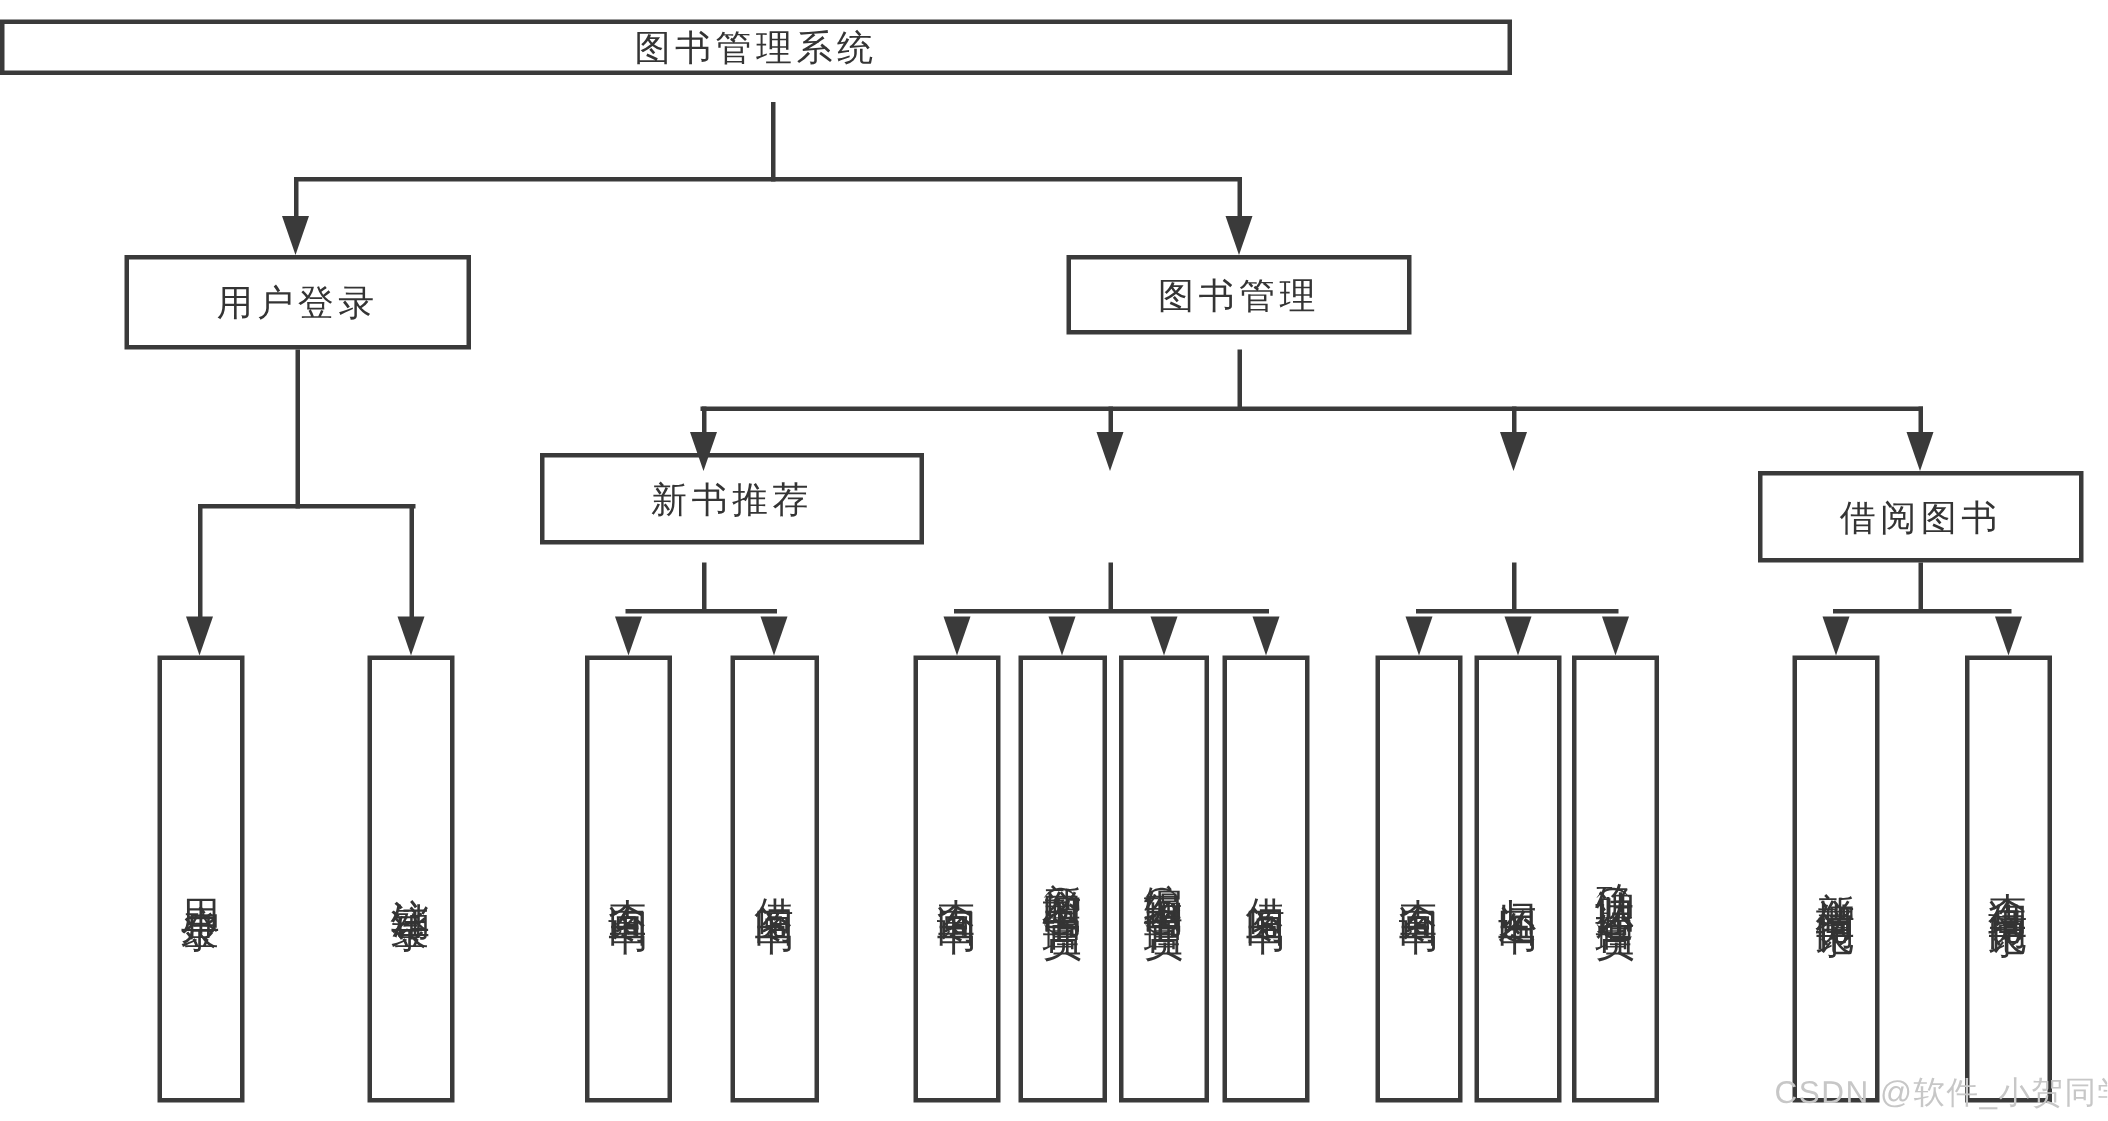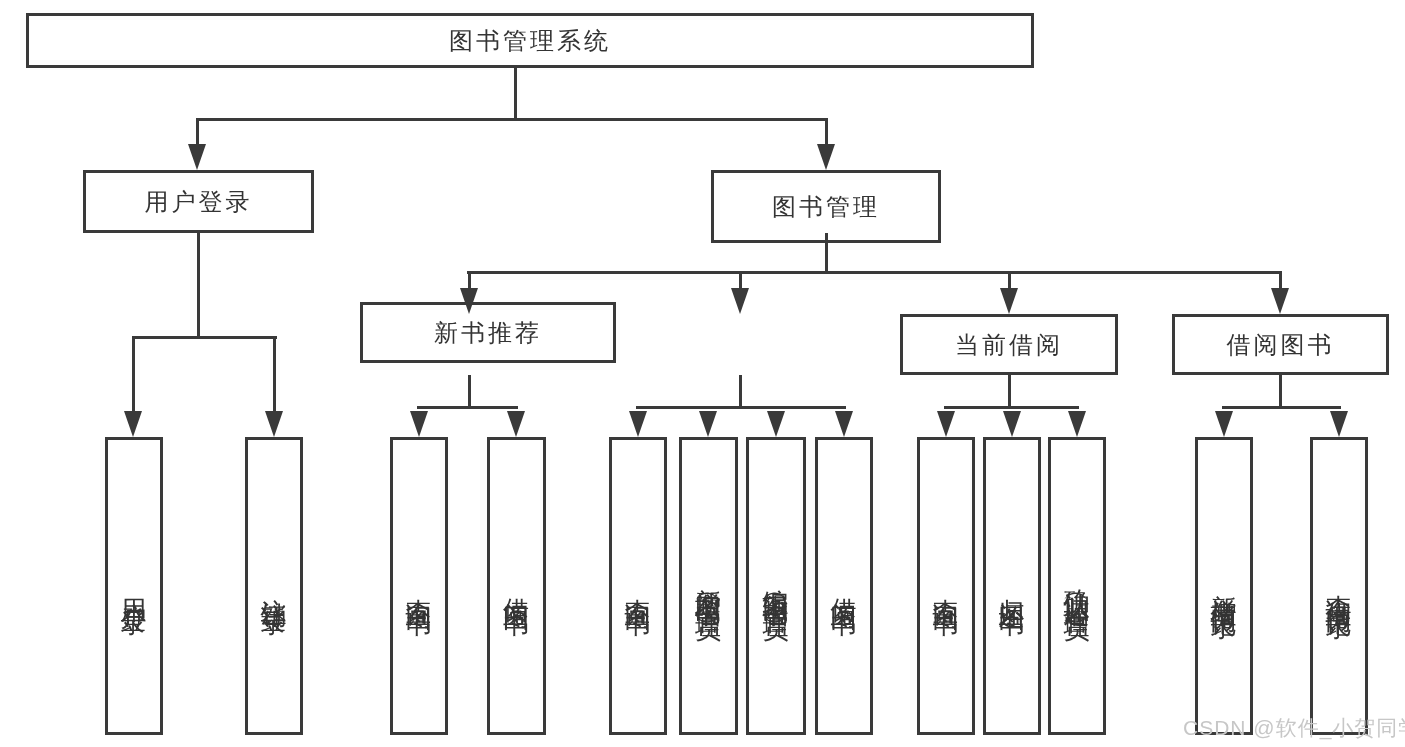--- a/index.html
+++ b/index.html
@@ -10,23 +10,23 @@
   .node{
     position:absolute;box-sizing:border-box;border:3px solid #3a3a3a;background:#fff;
     display:flex;align-items:center;justify-content:center;color:#343434;
   }
   .h{font-size:24px;letter-spacing:3px;white-space:nowrap;}
   .v{
     writing-mode:vertical-rl;text-orientation:mixed;
     font-size:26px;letter-spacing:4px;line-height:1;
   }
   
-  #n-root {left:26px;  top:13px;  width:1008px;height:55px;}
+  #n-root {left:0;  top:13px;  width:1008px;height:37px;}
   #n-login{left:83px;  top:170px; width:231px; height:63px;}
-  #n-mgmt {left:711px; top:170px; width:230px; height:73px;}
+  #n-mgmt {left:711px; top:170px; width:230px; height:53px;}
   #n-l3-0 {left:360px; top:302px; width:256px; height:61px;}
   #n-l3-1 {left:632px; top:314px; width:217px; height:61px;}
   #n-l3-2 {left:900px; top:314px; width:218px; height:61px;}
   #n-l3-3 {left:1172px;top:314px; width:217px; height:61px;}
   .leaf{top:437px;height:298px;}
   #n-g1c1{left:105px;width:58px;} #n-g1c2{left:245px;width:58px;}
   #n-g2c1{left:390px;width:58px;} #n-g2c2{left:487px;width:59px;}
   #n-g3c1{left:609px;width:58px;} #n-g3c2{left:679px;width:59px;}
   #n-g3c3{left:746px;width:60px;} #n-g3c4{left:815px;width:58px;}
   #n-g4c1{left:917px;width:58px;} #n-g4c2{left:983px;width:58px;}
@@ -47,21 +47,20 @@
 <body>
 
 <div id="canvas">
 
   <div class="node h" id="n-root">图书管理系统</div>
 
   <div class="node h" id="n-login">用户登录</div>
   <div class="node h" id="n-mgmt">图书管理</div>
 
   <div class="node h" id="n-l3-0">新书推荐</div>
-  <div class="node h" id="n-l3-2">当前借阅</div>
   <div class="node h" id="n-l3-3">借阅图书</div>
 
   <div class="node v leaf" id="n-g1c1">用户登录</div>
   <div class="node v leaf" id="n-g1c2">注销登录</div>
 
   <div class="node v leaf" id="n-g2c1">查询图书</div>
   <div class="node v leaf" id="n-g2c2">借阅图书</div>
 
   <div class="node v leaf" id="n-g3c1">查询图书</div>
   <div class="node v leaf" id="n-g3c2">新增图书（管理员）</div>

